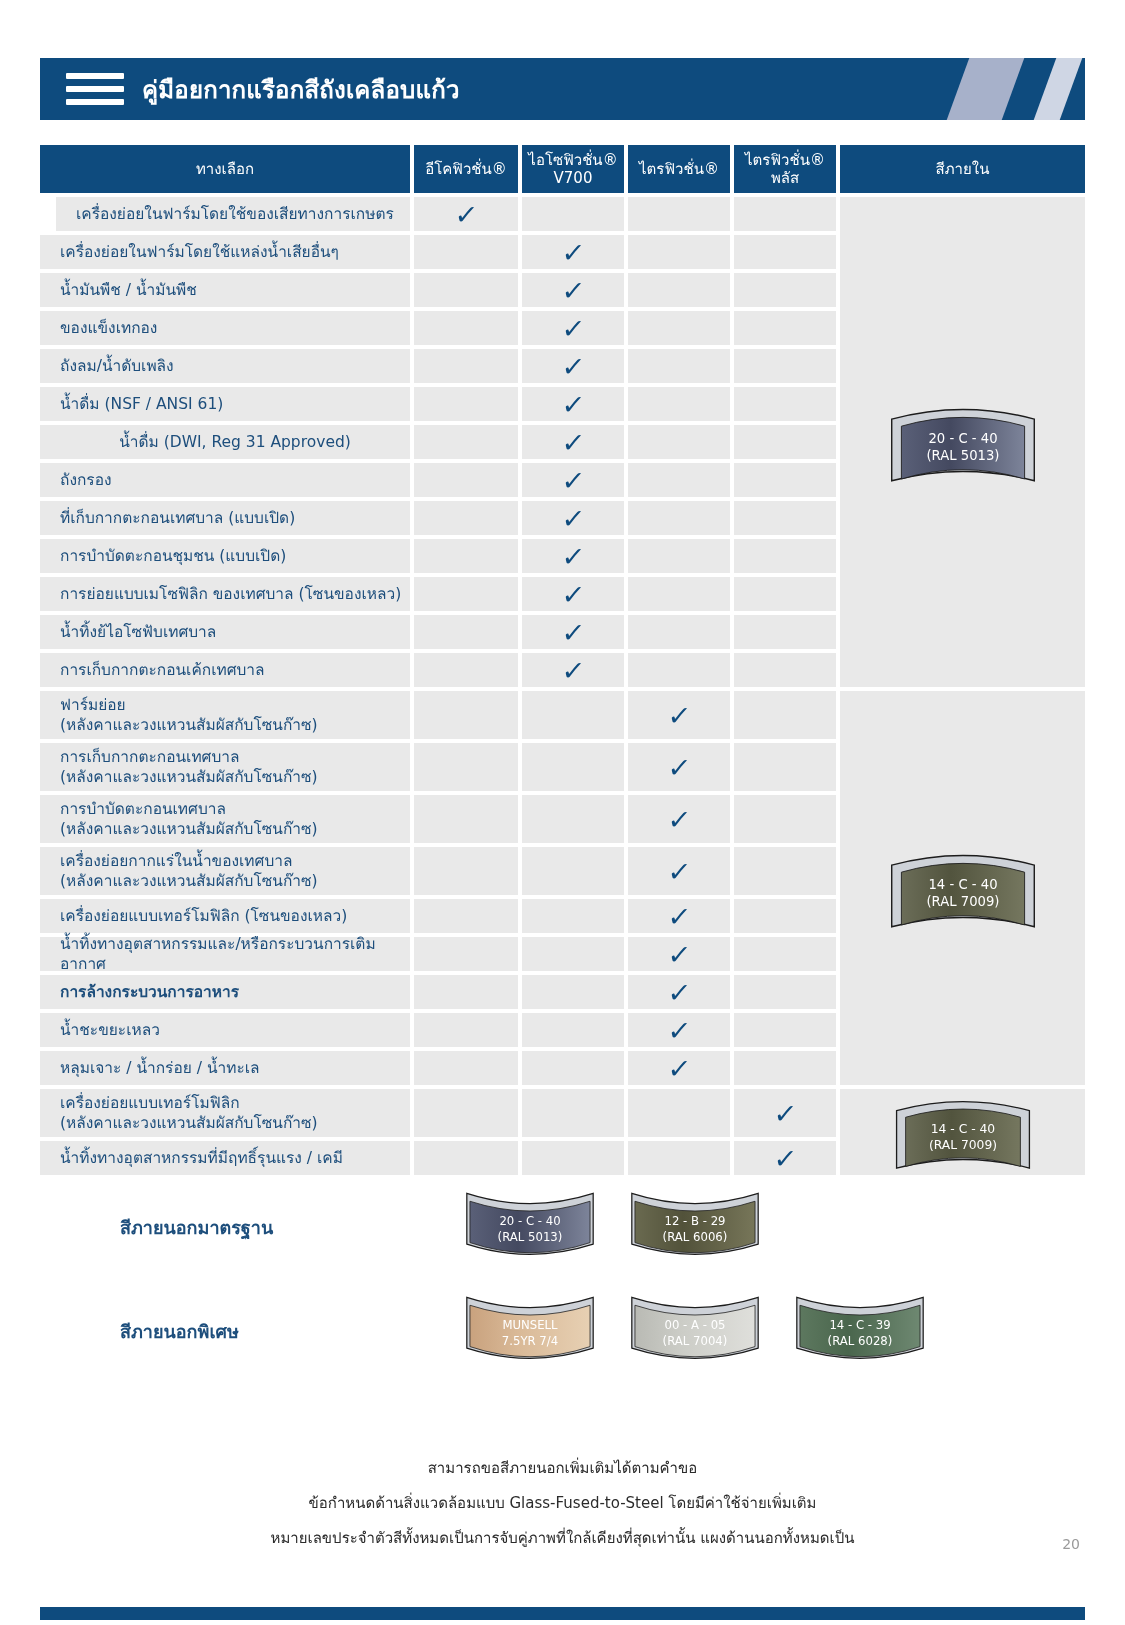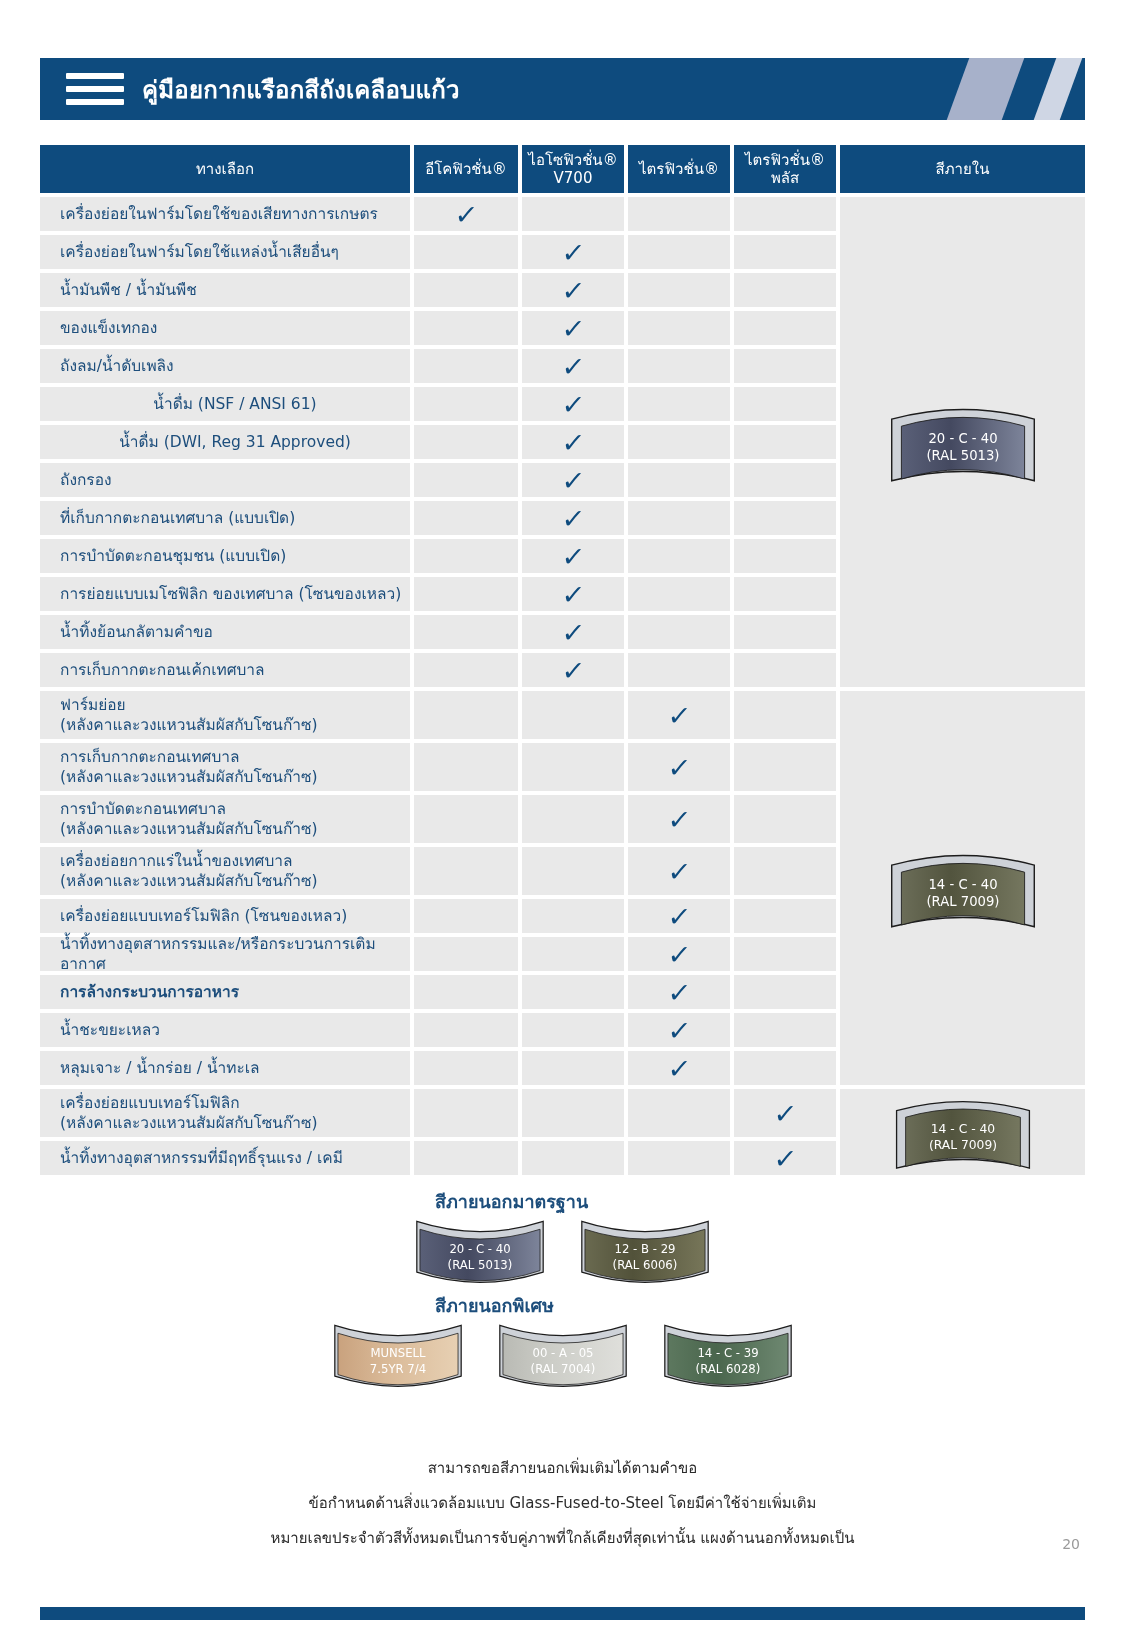--- a/index.html
+++ b/index.html
@@ -29,21 +29,21 @@
         color:#1d4e7c; font-size:15.5px; line-height:1.3; }
   .cell.check { display:flex; align-items:center; justify-content:center; }
   .mark { color:#0e4b7e; font-size:27px; font-weight:bold; transform:skewX(-6deg); line-height:1; }
   .cell.interior { display:flex; align-items:center; justify-content:center; overflow:hidden; }
 
   
   .swatch { display:flex; align-items:center; justify-content:center; }
   .swtext { fill:#ffffff; font-size:15px; text-anchor:middle; font-family:"DejaVu Sans",sans-serif; }
 
   
-  .ext-row { display:flex; align-items:center; height:80px;flex-direction:column; }
+  .ext-row { display:flex; align-items:center; height:80px; }
   .ext-row.standard { margin-top:12px; }
   .ext-row.special { margin-top:24px; }
   .ext-label { width:415px; padding-left:80px; color:#1d4e7c; font-size:18px; font-weight:bold; }
   .ext-slots { display:flex; gap:15px; }
 
   
   .footer { margin-top:80px; text-align:center; color:#2b2b2b; font-size:15px; }
   .footer div { line-height:35px; }
   .page-num { position:absolute; top:1536px; right:45px; color:#9a9a9a; font-size:14px; }
   .bottom-bar { position:absolute; top:1607px; left:40px; width:1045px; height:13px; background:#0e4b7e; }
@@ -82,21 +82,21 @@
         <div class="th">
           <div>ไตรฟิวชั่น®</div>
           <div>พลัส</div>
         </div>
         <div class="th">
           <div>สีภายใน</div>
         </div>
       </div>
     <div>
         <div class="tgroup" style="grid-template-rows: 34px 34px 34px 34px 34px 34px 34px 34px 34px 34px 34px 34px 34px;">
-          <div class="cell label" style="grid-area: 1 / 1;">
+          <div class="cell label" style="grid-area: 1 / 1; margin-left: 16px;">
             <div>เครื่องย่อยในฟาร์มโดยใช้ของเสียทางการเกษตร</div>
           </div>
           <div class="cell check" style="grid-area: 1 / 2;">
             <span class="mark">✓</span>
           </div>
           <div class="cell check" style="grid-area: 1 / 3;"></div>
           <div class="cell check" style="grid-area: 1 / 4;"></div>
           <div class="cell check" style="grid-area: 1 / 5;"></div>
           <div class="cell label" style="grid-area: 2 / 1;">
             <div>เครื่องย่อยในฟาร์มโดยใช้แหล่งน้ำเสียอื่นๆ</div>
@@ -127,21 +127,21 @@
           <div class="cell check" style="grid-area: 4 / 5;"></div>
           <div class="cell label" style="grid-area: 5 / 1;">
             <div>ถังลม/น้ำดับเพลิง</div>
           </div>
           <div class="cell check" style="grid-area: 5 / 2;"></div>
           <div class="cell check" style="grid-area: 5 / 3;">
             <span class="mark">✓</span>
           </div>
           <div class="cell check" style="grid-area: 5 / 4;"></div>
           <div class="cell check" style="grid-area: 5 / 5;"></div>
-          <div class="cell label" style="grid-area: 6 / 1; text-align: center;">
+          <div class="cell label" style="grid-area: 6 / 1;">
             <div>น้ำดื่ม (NSF / ANSI 61)</div>
           </div>
           <div class="cell check" style="grid-area: 6 / 2;"></div>
           <div class="cell check" style="grid-area: 6 / 3;">
             <span class="mark">✓</span>
           </div>
           <div class="cell check" style="grid-area: 6 / 4;"></div>
           <div class="cell check" style="grid-area: 6 / 5;"></div>
           <div class="cell label" style="grid-area: 7 / 1; align-items: center;">
             <div>น้ำดื่ม (DWI, Reg 31 Approved)</div>
@@ -182,21 +182,21 @@
           <div class="cell label" style="grid-area: 11 / 1;">
             <div>การย่อยแบบเมโซฟิลิก ของเทศบาล (โซนของเหลว)</div>
           </div>
           <div class="cell check" style="grid-area: 11 / 2;"></div>
           <div class="cell check" style="grid-area: 11 / 3;">
             <span class="mark">✓</span>
           </div>
           <div class="cell check" style="grid-area: 11 / 4;"></div>
           <div class="cell check" style="grid-area: 11 / 5;"></div>
           <div class="cell label" style="grid-area: 12 / 1;">
-            <div>น้ำทิ้งย้อนกลัตามคำขอ</div>
+            <div>น้ำทิ้งย้ไอโซฟับเทศบาล</div>
           </div>
           <div class="cell check" style="grid-area: 12 / 2;"></div>
           <div class="cell check" style="grid-area: 12 / 3;">
             <span class="mark">✓</span>
           </div>
           <div class="cell check" style="grid-area: 12 / 4;"></div>
           <div class="cell check" style="grid-area: 12 / 5;"></div>
           <div class="cell label" style="grid-area: 13 / 1;">
             <div>การเก็บกากตะกอนเค้กเทศบาล</div>
           </div>

